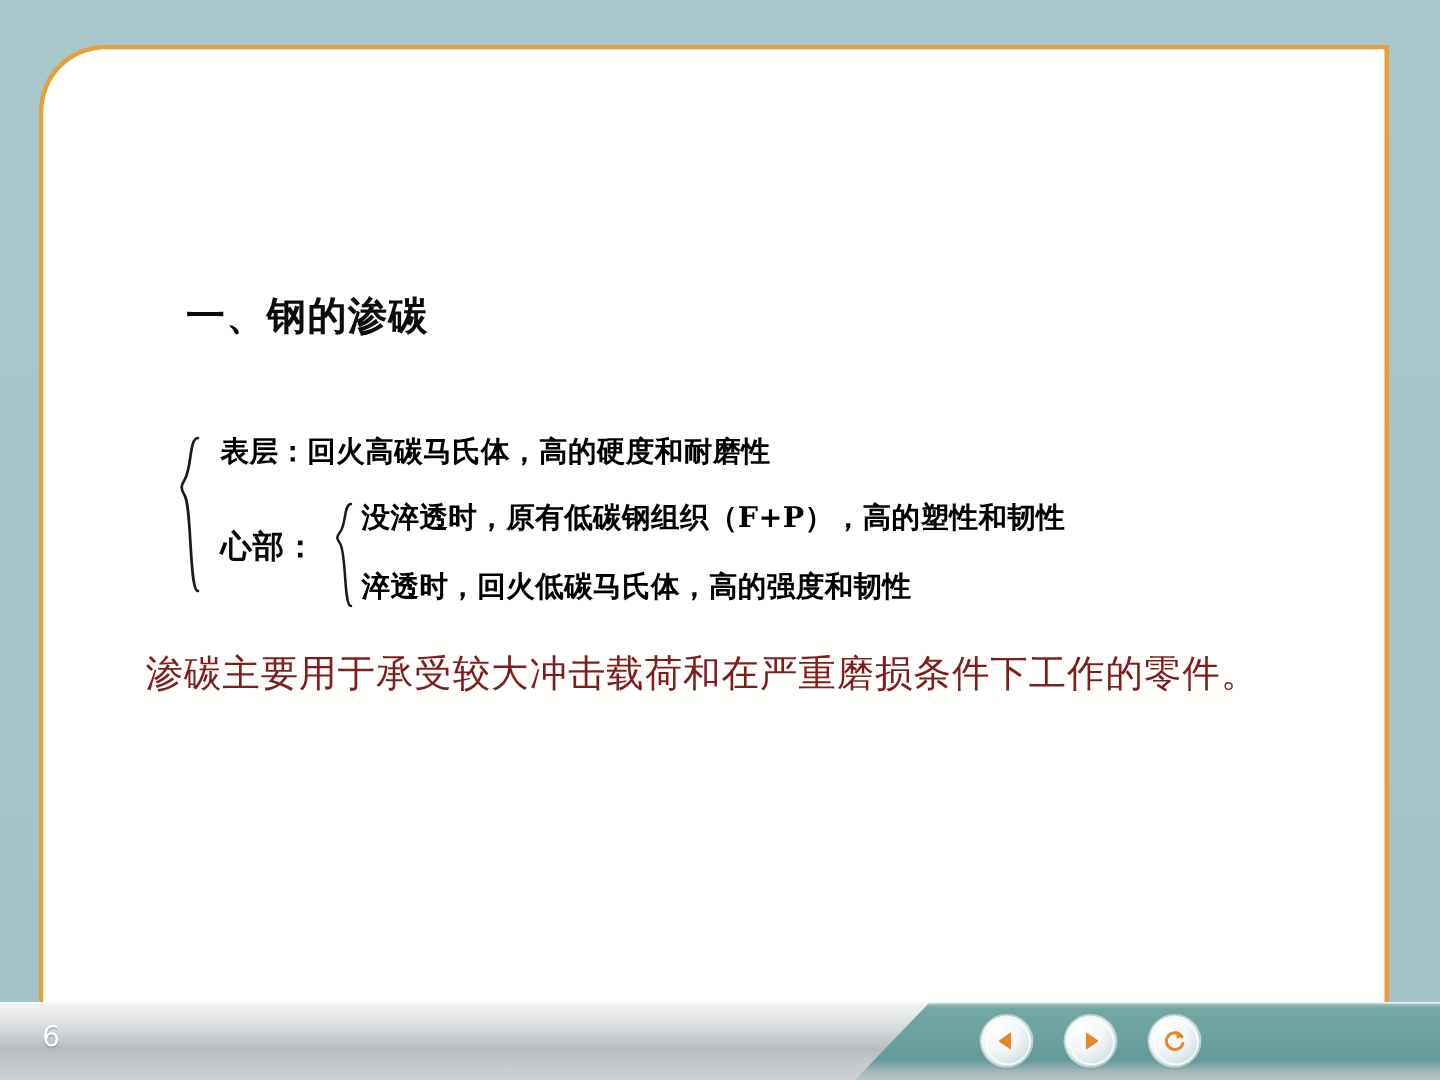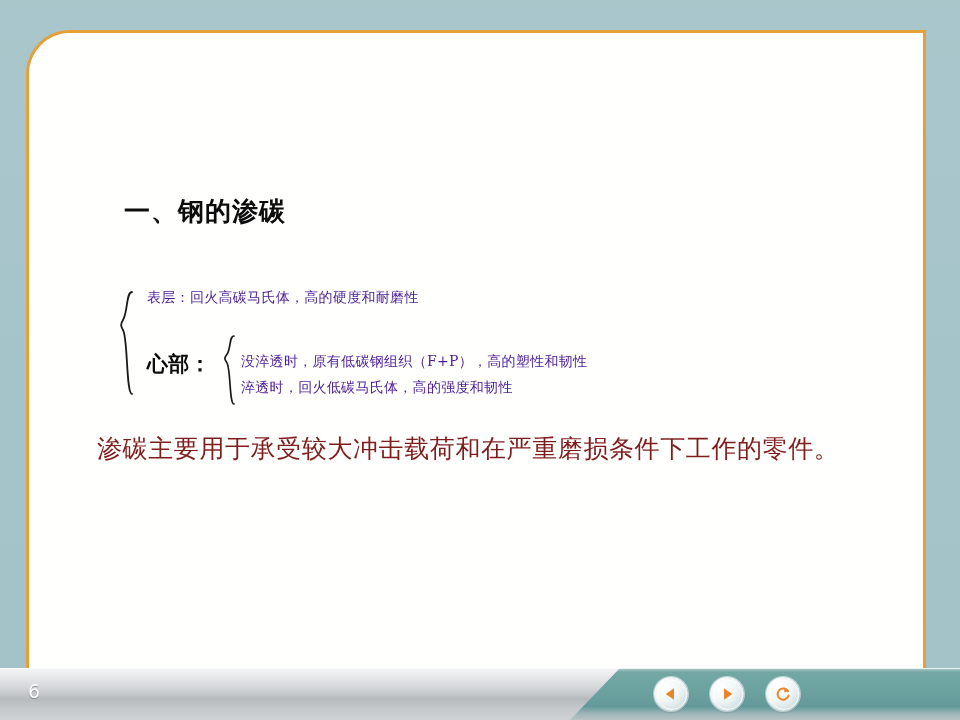--- a/index.html
+++ b/index.html
@@ -105,24 +105,24 @@
     position: absolute;
     left: 0px;
     top: 2px;
     width: 16px;
     height: 106px;
     pointer-events: none;
   }
 
   .line {
     font-family: "DejaVu Serif", "Liberation Serif", serif;
-    font-weight: normal;
-    font-size: 14px;
+    font-weight: bold;
+    font-size: 19px;
     letter-spacing: 0.3px;
-    color: #4c1d95;
+    color: #000000;
   }
 
   .lbl {
     font-family: "DejaVu Serif", "Liberation Serif", serif;
     font-weight: bold;
     font-size: 21px;
     color: #0b0b0b;
     letter-spacing: 0.3px;
   }
 
@@ -133,21 +133,20 @@
   }
   .row-core-label {
     position: absolute;
     left: 28px;
     top: 62px;
   }
   .row-core-a {
     position: absolute;
     left: 122px;
     top: 44px;
-    margin-top: 20px;
   }
   .row-core-b {
     position: absolute;
     left: 122px;
     top: 90px;
   }
   .core-brace {
     position: absolute;
     left: 104px;
     top: 46px;

